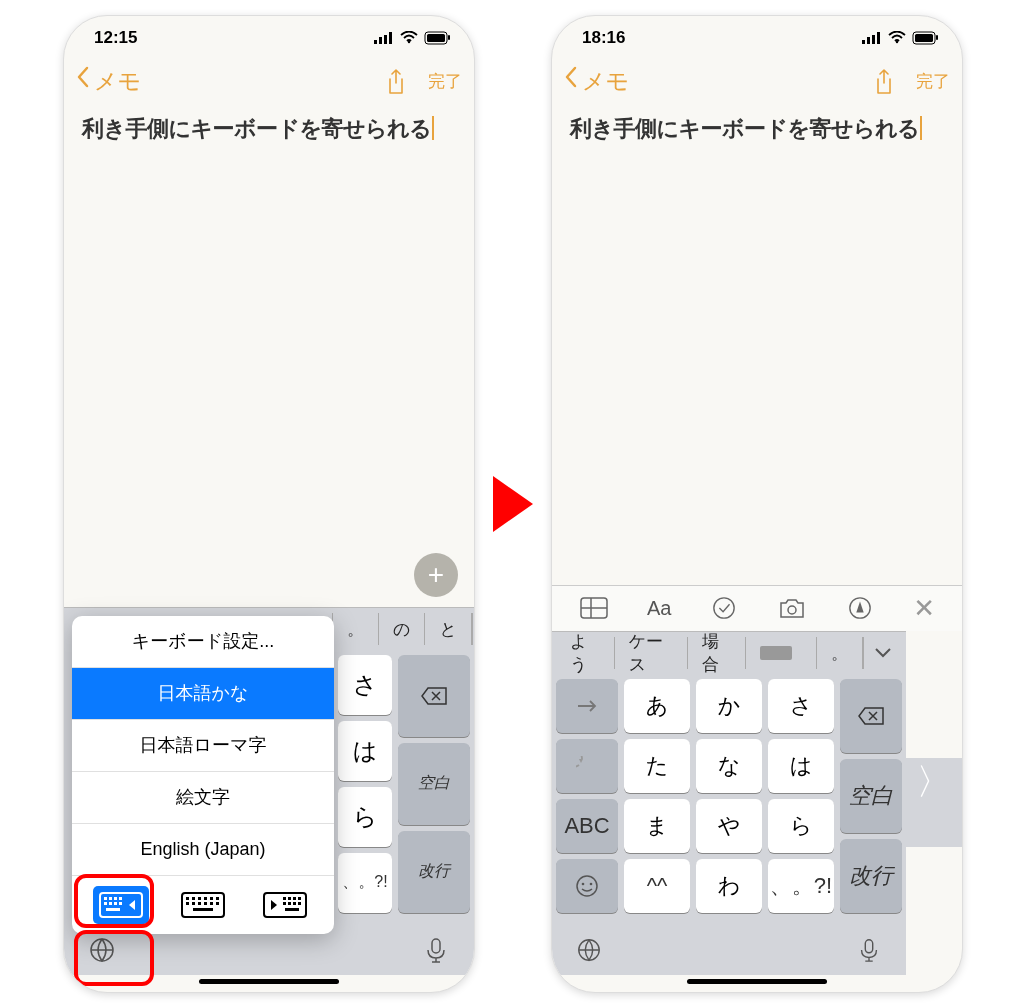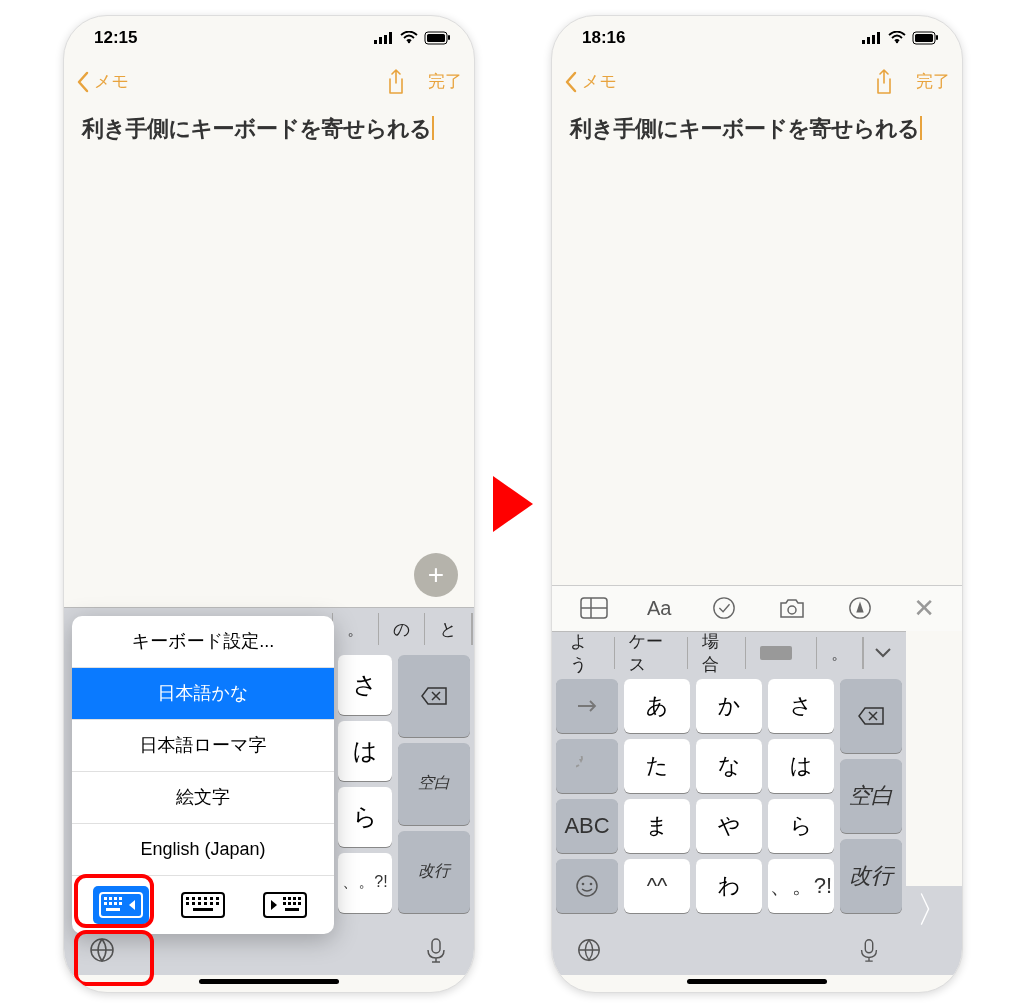--- a/index.html
+++ b/index.html
@@ -1,21 +1,21 @@
 <!DOCTYPE html>
 <html><head>
 <meta charset="utf-8">
 <style>
   * { box-sizing: border-box; margin: 0; padding: 0; font-family: -apple-system, "Hiragino Sans", sans-serif; }
   body { background: #fff; width: 1026px; height: 1007px; display: flex; align-items: center; justify-content: center; gap: 18px; }
   .phone { width: 412px; height: 978px; border-radius: 44px; border: 1px solid #ddd; box-shadow: 0 2px 8px rgba(0,0,0,0.15); background: #f9f8f4; overflow: hidden; display: flex; flex-direction: column; position: relative; }
   .statusbar { height: 44px; display: flex; justify-content: space-between; align-items: center; padding: 0 22px 0 30px; font-size: 17px; font-weight: 600; color: #000; }
   .status-icons { display: flex; align-items: center; gap: 6px; }
   .navbar { height: 44px; display: flex; align-items: center; justify-content: space-between; padding: 0 12px; }
-  .back { display: flex; align-items: flex-end; color: #e8a33d; font-size: 17px; }
+  .back { display: flex; align-items: flex-start; color: #e8a33d; font-size: 23px; }
   .back svg { width: 14px; height: 22px; margin-right: 4px; }
   .nav-right { display: flex; align-items: center; gap: 22px; color: #e8a33d; font-size: 17px; }
   .share-icon { width: 20px; height: 26px; stroke: #e8a33d; fill: none; stroke-width: 1.6; }
   .content { flex: 1; padding: 10px 18px; position: relative; }
   .note-text { font-size: 22px; font-weight: 700; color: #333; letter-spacing: -0.5px; }
   .cursor { display: inline-block; width: 2px; height: 24px; background: #e8a33d; vertical-align: -4px; margin-left: 1px; }
   .plus-btn { position: absolute; right: 16px; bottom: 10px; width: 44px; height: 44px; border-radius: 50%; background: #b5b3ab; display: flex; align-items: center; justify-content: center; color: #fff; font-size: 28px; font-weight: 300; }
   .toolbar2 { height: 46px; display: flex; align-items: center; justify-content: space-around; padding: 0 8px; border-top: 0.5px solid #ccc; background: #fafaf8; }
   .toolbar2 svg, .toolbar2 .ic { width: 30px; height: 24px; stroke: #666; fill: none; stroke-width: 1.5; }
   .toolbar2 .txt { font-size: 20px; color: #555; }
@@ -43,21 +43,21 @@
   .menu-item { height: 52px; display: flex; align-items: center; justify-content: center; font-size: 18px; color: #000; border-bottom: 0.5px solid #e0e0e0; }
   .menu-item.sel { background: #0a7aff; color: #fff; }
   .menu-bottom { height: 58px; display: flex; align-items: center; justify-content: space-around; padding: 0 8px; }
   .kb-ic { width: 56px; height: 38px; border-radius: 5px; display: flex; align-items: center; justify-content: center; }
   .kb-ic.sel { background: #0a7aff; }
   .kb-svg { width: 44px; height: 26px; }
   .hl { position: absolute; border: 4px solid #ff0000; border-radius: 12px; pointer-events: none; }
   .hl1 { bottom: 64px; left: 10px; width: 80px; height: 54px; }
   .hl2 { bottom: 6px; left: 10px; width: 80px; height: 56px; }
   .arrow-sep { width: 0; height: 0; border-top: 28px solid transparent; border-bottom: 28px solid transparent; border-left: 40px solid #ff0000; }
-  .kb-compact { position: relative; display: flex; align-items: flex-end; }
+  .kb-compact { position: relative; display: flex; align-items: center; }
   .kb-dead { width: 56px; background: #d3d5da; display: flex; align-items: center; justify-content: center; padding-bottom: 40px; }
   .expand-chev { color: #fff; font-size: 36px; font-weight: 300; }
   .kb-inner { flex: 1; }
   .kb-compact .key { height: 54px; font-size: 22px; }
   .kb-compact .key.tall { height: 114px; }
   .kb-compact .kb-left, .kb-compact .kb-right { width: 62px; }
   .kb-compact .kb-bottom svg { width: 26px; height: 26px; }
   .mini-kb { width: 32px; height: 14px; background: #999; border-radius: 2px; margin-right: 10px; }
 </style>
 </head>

